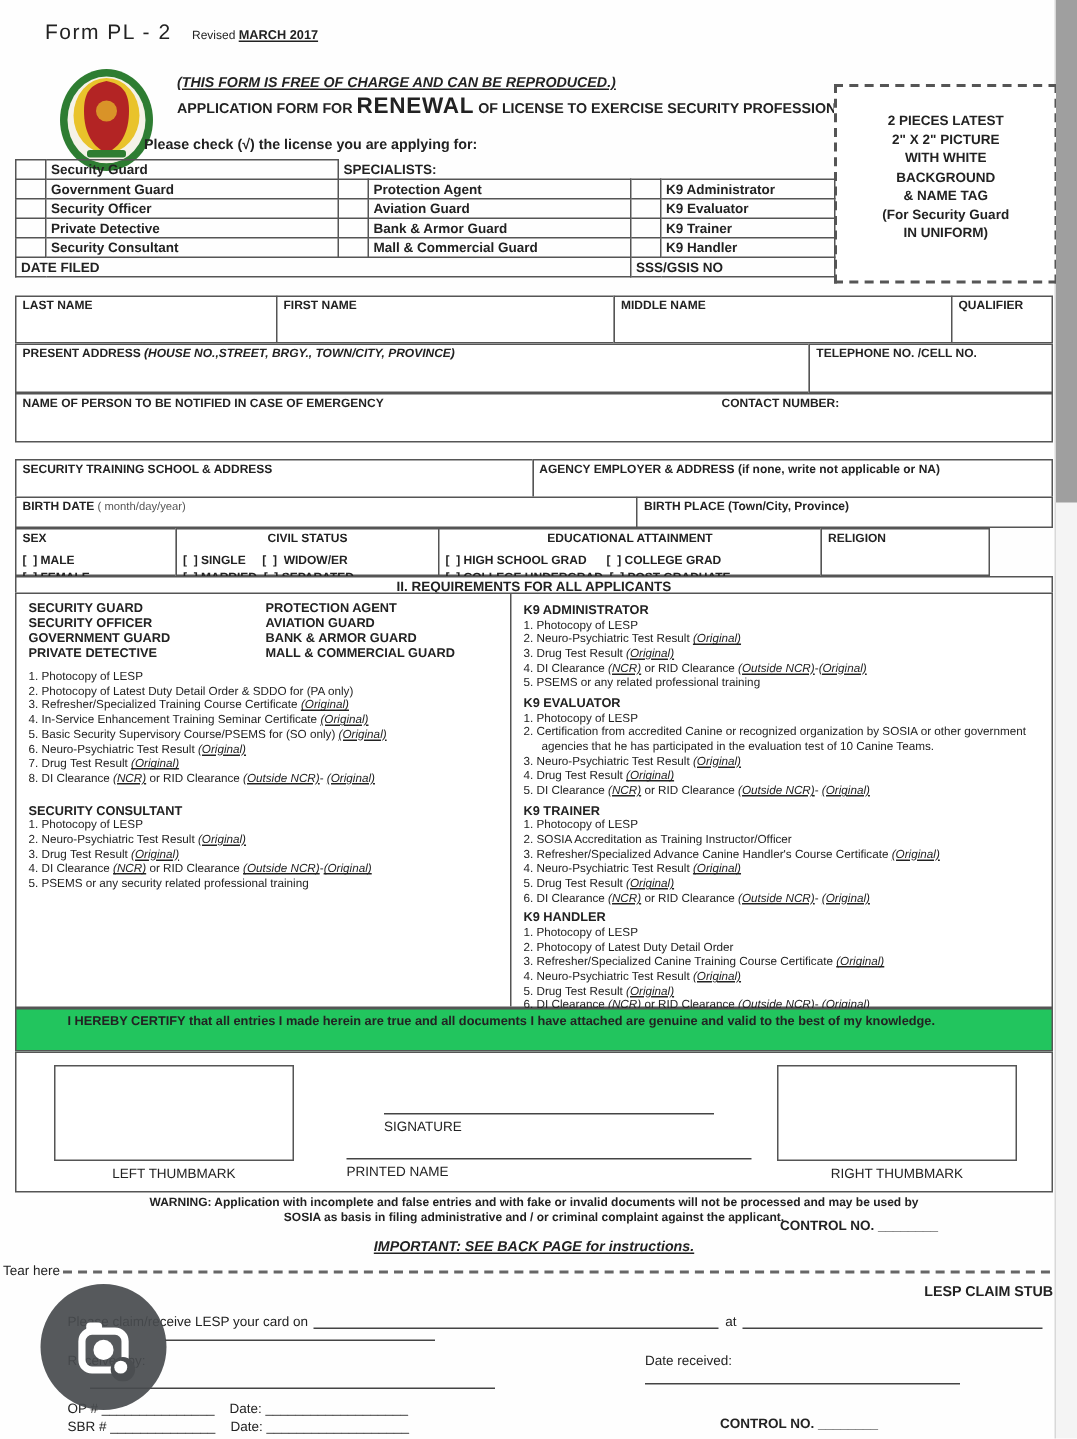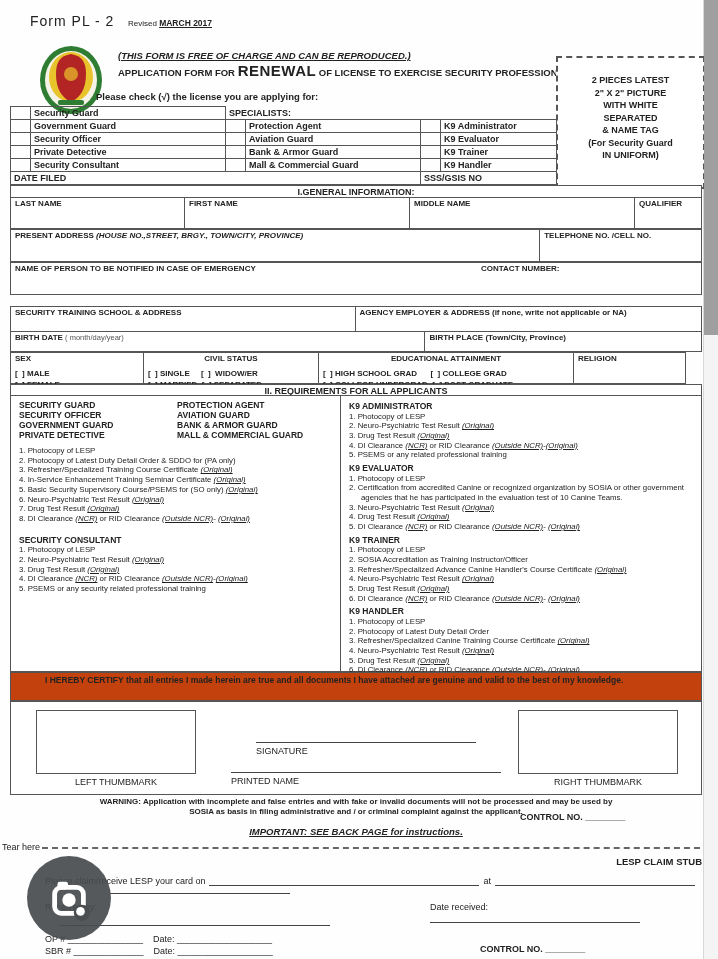--- a/index.html
+++ b/index.html
@@ -58,21 +58,21 @@
   .req-right { flex:1; padding:2px 6px 0 8px; }
   .req-head  { display:grid; grid-template-columns:158px 1fr; row-gap:0; }
   .req-head-item { font-size:8.5px; font-weight:bold; line-height:10px; white-space:nowrap; }
   .req-h  { font-size:8.5px; font-weight:bold; line-height:10.5px; margin-top:3px; }
   .req-li { font-size:7.8px; line-height:9.7px; padding-left:12px; text-indent:-12px; }
   .gap6 { height:6px; } .gap8 { height:8px; }
   em.uem { font-style:italic; text-decoration:underline; }
 
   
   .certify { position:absolute; left:10px; top:672px; width:692px; height:29px; border:1px solid #555;
-             font-size:8.5px; font-weight:bold; line-height:11px; padding:2px 8px; text-indent:26px; background:#c2410c; }
+             font-size:8.5px; font-weight:bold; line-height:11px; padding:2px 8px; text-indent:26px; background:#22c55e; }
   .sig-sec { position:absolute; left:10px; top:701px; width:692px; height:94px; border:1px solid #555; background:#fff; }
   .thumb-box { position:absolute; top:8px; width:160px; height:64px; border:1px solid #555; }
   .thumb-cap { position:absolute; top:75px; width:160px; text-align:center; font-size:9px; }
   .sig-line  { position:absolute; border-bottom:1px solid #444; }
   .sig-cap   { position:absolute; font-size:9px; text-align:left; }
 
   
   .warning { position:absolute; left:10px; top:797px; width:692px; text-align:center;
              font-size:8px; font-weight:bold; line-height:10px; }
   .control1 { position:absolute; left:520px; top:812px; font-size:9px; font-weight:bold; white-space:pre; }
@@ -123,21 +123,21 @@
   <div class="free-notice">(THIS FORM IS FREE OF CHARGE AND CAN BE REPRODUCED.)</div>
   <div class="title-line">
     <span class="pre">APPLICATION FORM FOR </span><span class="big">RENEWAL</span><span class="suf"> OF LICENSE TO EXERCISE SECURITY PROFESSION</span>
   </div>
   <div class="check-line">Please check (√) the license you are applying for:</div>
 
   <div class="photo-box">
       <div class="photo-line">2 PIECES   LATEST</div>
       <div class="photo-line">2" X 2" PICTURE</div>
       <div class="photo-line">WITH WHITE</div>
-      <div class="photo-line">SEPARATED</div>
+      <div class="photo-line">BACKGROUND</div>
       <div class="photo-line">&amp; NAME TAG</div>
       <div class="photo-line">(For Security Guard</div>
       <div class="photo-line">IN UNIFORM)</div>
     </div>
 
   <table class="lic">
     <tbody>
         <tr>
       <td class="cb"></td>
       <td class="l1">Security Guard</td>
@@ -177,21 +177,20 @@
       <td class="cb"></td>
       <td class="l3">K9 Handler</td>
     </tr>
     <tr>
       <td colspan="4">DATE FILED</td>
       <td colspan="2">SSS/GSIS NO</td>
     </tr>
   </tbody>
     </table>
 
-  <div class="sec-bar" style="top:185px;">I.GENERAL INFORMATION:</div>
 
   <div class="gi-row" style="top:197px; height:32px;">
     <div class="gi-cell" style="width:175px;"><span>LAST NAME</span></div>
     <div class="gi-cell" style="width:226px;"><span>FIRST NAME</span></div>
     <div class="gi-cell" style="width:226px;"><span>MIDDLE NAME</span></div>
     <div class="gi-cell" style="width:68px;"><span>QUALIFIER</span></div>
   </div>
 
   <div class="gi-row" style="top:229px; height:33px;">
     <div class="gi-cell" style="width:531px;">
@@ -213,21 +212,21 @@
   </div>
 
   <div class="gi-row" style="top:331px; height:21px;">
     <div class="gi-cell" style="width:416px;">
       <span>BIRTH DATE </span><span class="hint2">( month/day/year)</span>
     </div>
     <div class="gi-cell" style="width:278px;"><span>BIRTH PLACE (Town/City, Province)</span></div>
   </div>
 
   <div class="gi-row" style="top:352px; height:32px;">
-    <div class="gi-cell" style="width:134px;">
+    <div class="gi-cell" style="width:108px;">
       <span>SEX</span>
       <div class="sub">[  ] MALE</div>
       <div class="subrow">[  ] FEMALE</div>
     </div>
     <div class="gi-cell cell-head-center" style="width:176px;">
       <span>CIVIL STATUS</span>
       <div class="sub" style="text-align:left;">[  ] SINGLE     [  ]  WIDOW/ER</div>
       <div class="subrow" style="text-align:left;">[  ] MARRIED  [  ] SEPARATED</div>
     </div>
     <div class="gi-cell cell-head-center" style="width:256px;">

